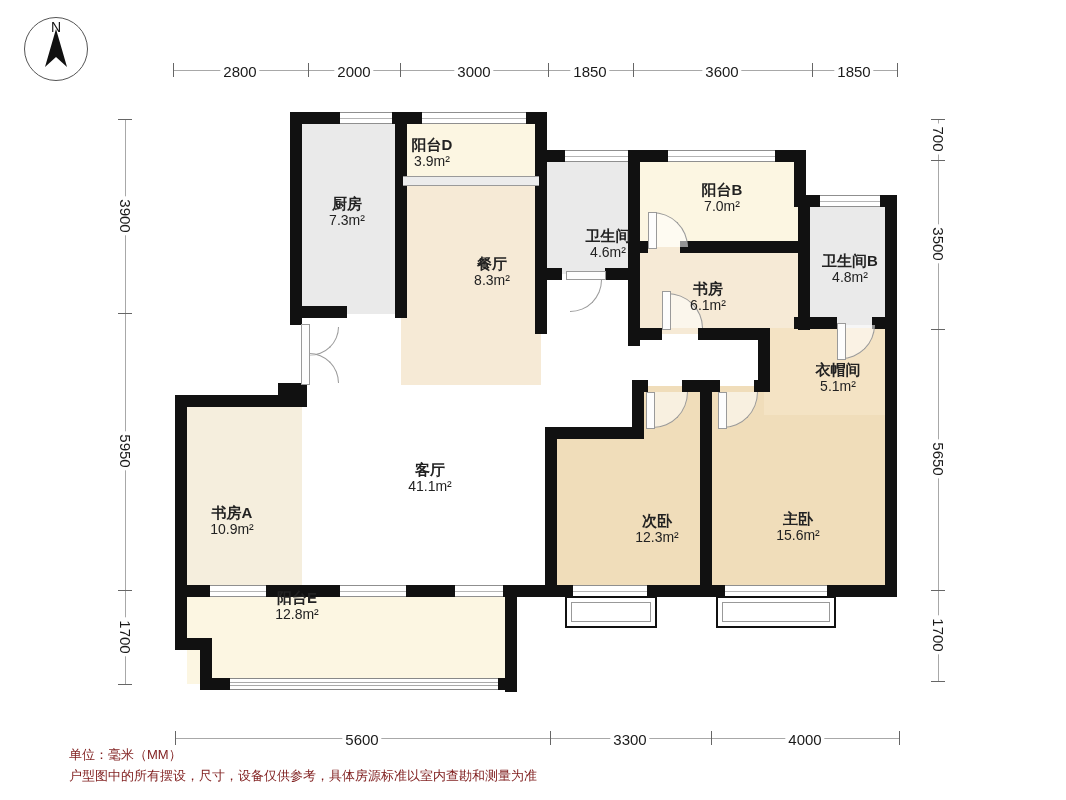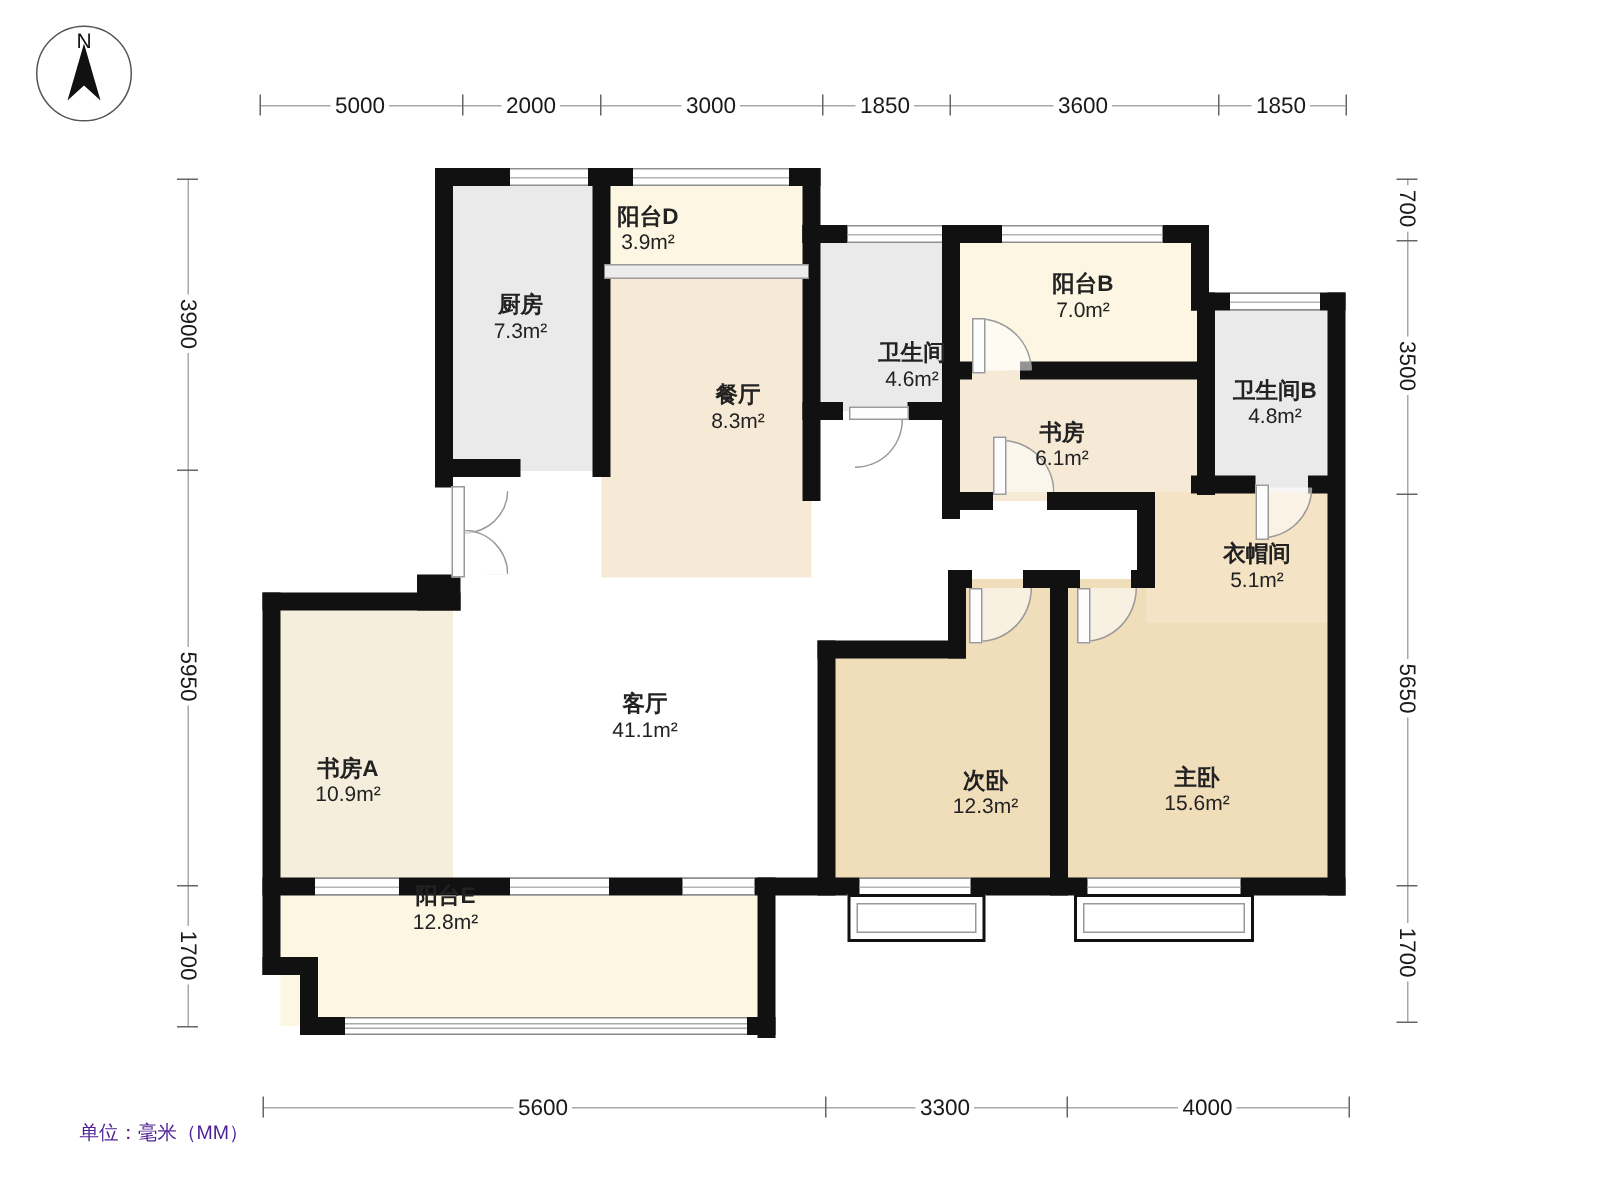--- a/index.html
+++ b/index.html
@@ -24,21 +24,21 @@
   .ra{font-size:14px;}
   .dim-line-h{position:absolute;border-top:1px solid #a8a8a8;height:0;}
   .dim-line-v{position:absolute;border-left:1px solid #a8a8a8;width:0;}
   .tick-v{position:absolute;width:1px;height:14px;background:#666;}
   .tick-h{position:absolute;height:1px;width:14px;background:#666;}
   .dim-label{position:absolute;background:#fff;font-size:15px;color:#1a1a1a;padding:0 3px;transform:translate(-50%,-50%);white-space:nowrap;}
   .dim-label.rot{transform:translate(-50%,-50%) rotate(90deg);}
   .compass{position:absolute;left:24px;top:17px;width:64px;height:64px;}
   .compass .circle{position:absolute;inset:0;border:1px solid #555;border-radius:50%;}
   .compass .n{position:absolute;left:50%;top:2px;transform:translateX(-50%);font-size:14px;color:#111;background:#fff;padding:0 1px;}
-  .foot{position:absolute;font-size:13px;color:#4c1d95;white-space:nowrap;}
+  .foot{position:absolute;font-size:13px;color:#7f1d1d;white-space:nowrap;margin-left:16px;}
 </style>
 </head>
 <body>
 
 <div id="canvas">
 
   <div class="compass">
     <div class="circle"></div>
     <div class="n">N</div>
     <svg width="64" height="64" style="position:absolute;left:0;top:0">
@@ -183,21 +183,21 @@
   </div>
 
   <div class="dim-line-h" style="left:173px;top:70px;width:724px"></div>
   <div class="tick-v" style="left:173px;top:63px"></div>
   <div class="tick-v" style="left:308px;top:63px"></div>
   <div class="tick-v" style="left:400px;top:63px"></div>
   <div class="tick-v" style="left:548px;top:63px"></div>
   <div class="tick-v" style="left:633px;top:63px"></div>
   <div class="tick-v" style="left:812px;top:63px"></div>
   <div class="tick-v" style="left:897px;top:63px"></div>
-  <div class="dim-label" style="left:240px;top:71px">5000</div>
+  <div class="dim-label" style="left:240px;top:71px">2800</div>
   <div class="dim-label" style="left:354px;top:71px">2000</div>
   <div class="dim-label" style="left:474px;top:71px">3000</div>
   <div class="dim-label" style="left:590px;top:71px">1850</div>
   <div class="dim-label" style="left:722px;top:71px">3600</div>
   <div class="dim-label" style="left:854px;top:71px">1850</div>
 
   <div class="dim-line-h" style="left:175px;top:738px;width:724px"></div>
   <div class="tick-v" style="left:175px;top:731px"></div>
   <div class="tick-v" style="left:550px;top:731px"></div>
   <div class="tick-v" style="left:711px;top:731px"></div>
@@ -220,14 +220,15 @@
   <div class="tick-h" style="left:931px;top:160px"></div>
   <div class="tick-h" style="left:931px;top:329px"></div>
   <div class="tick-h" style="left:931px;top:590px"></div>
   <div class="tick-h" style="left:931px;top:681px"></div>
   <div class="dim-label rot" style="left:938px;top:139px">700</div>
   <div class="dim-label rot" style="left:938px;top:244px">3500</div>
   <div class="dim-label rot" style="left:938px;top:459px">5650</div>
   <div class="dim-label rot" style="left:938px;top:635px">1700</div>
 
   <div class="foot" style="left:53px;top:746px">单位：毫米（MM）</div>
+  <div class="foot" style="left:53px;top:767px">户型图中的所有摆设，尺寸，设备仅供参考，具体房源标准以室内查勘和测量为准</div>
 
 </div>
 
 </body></html>

